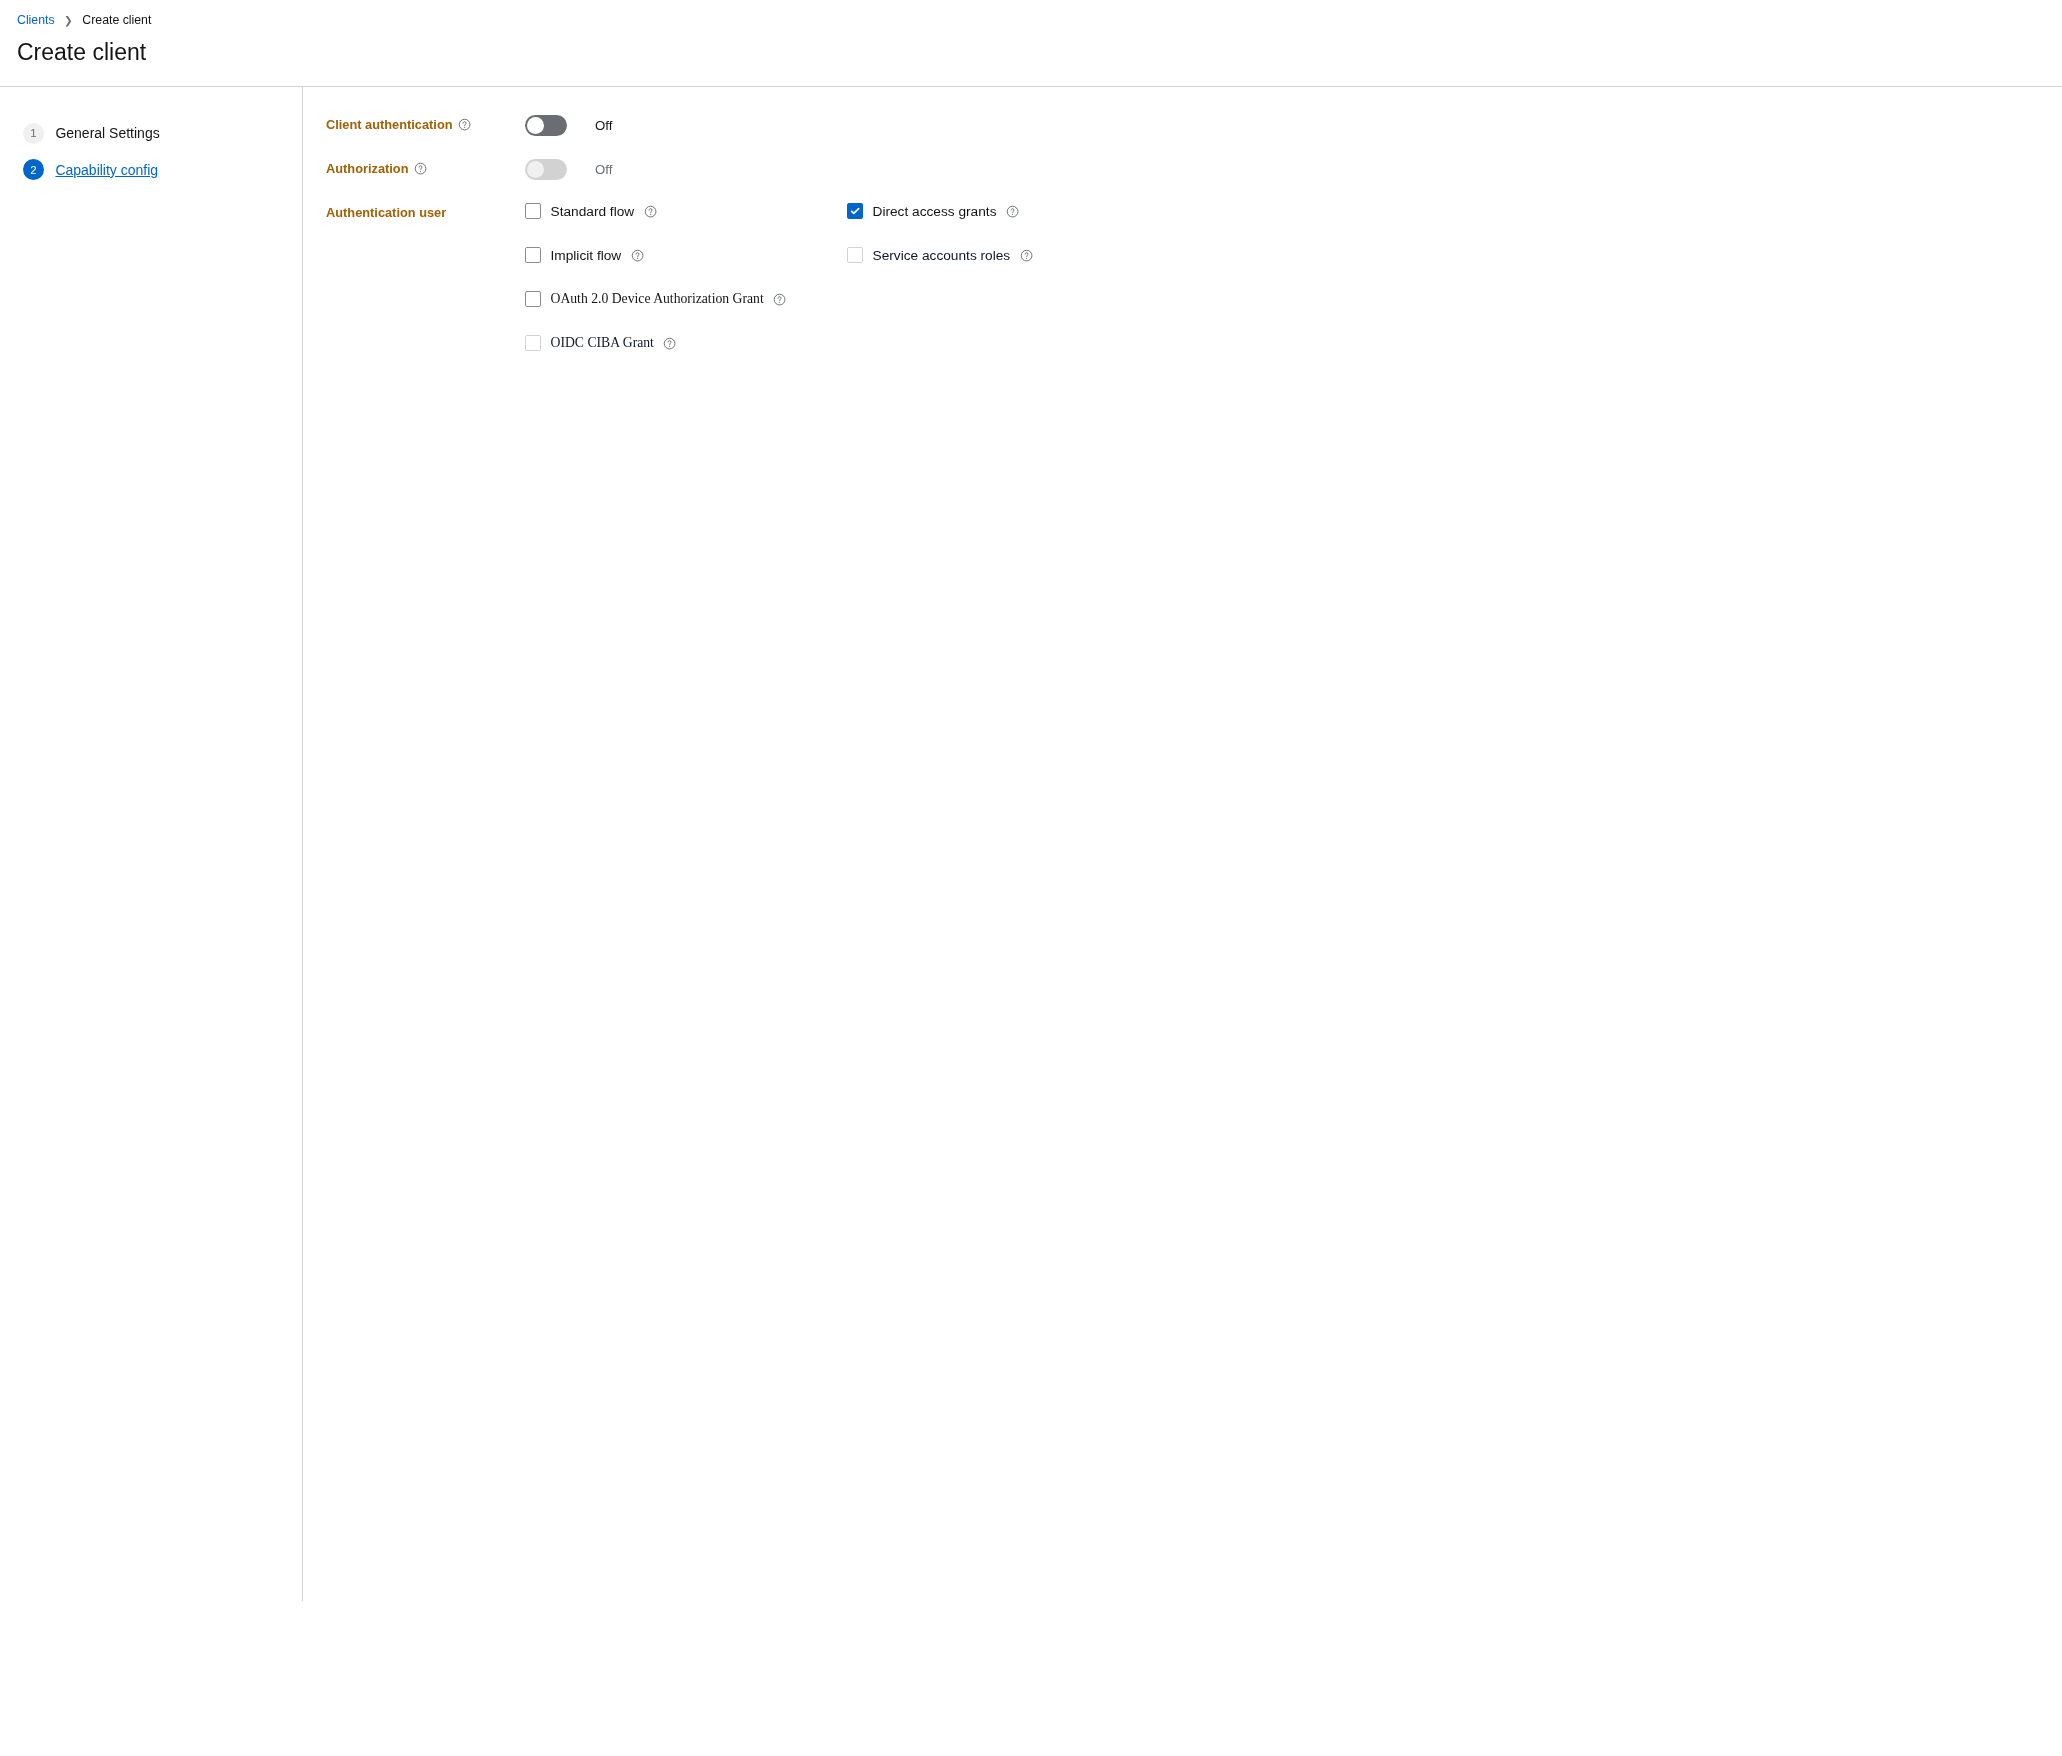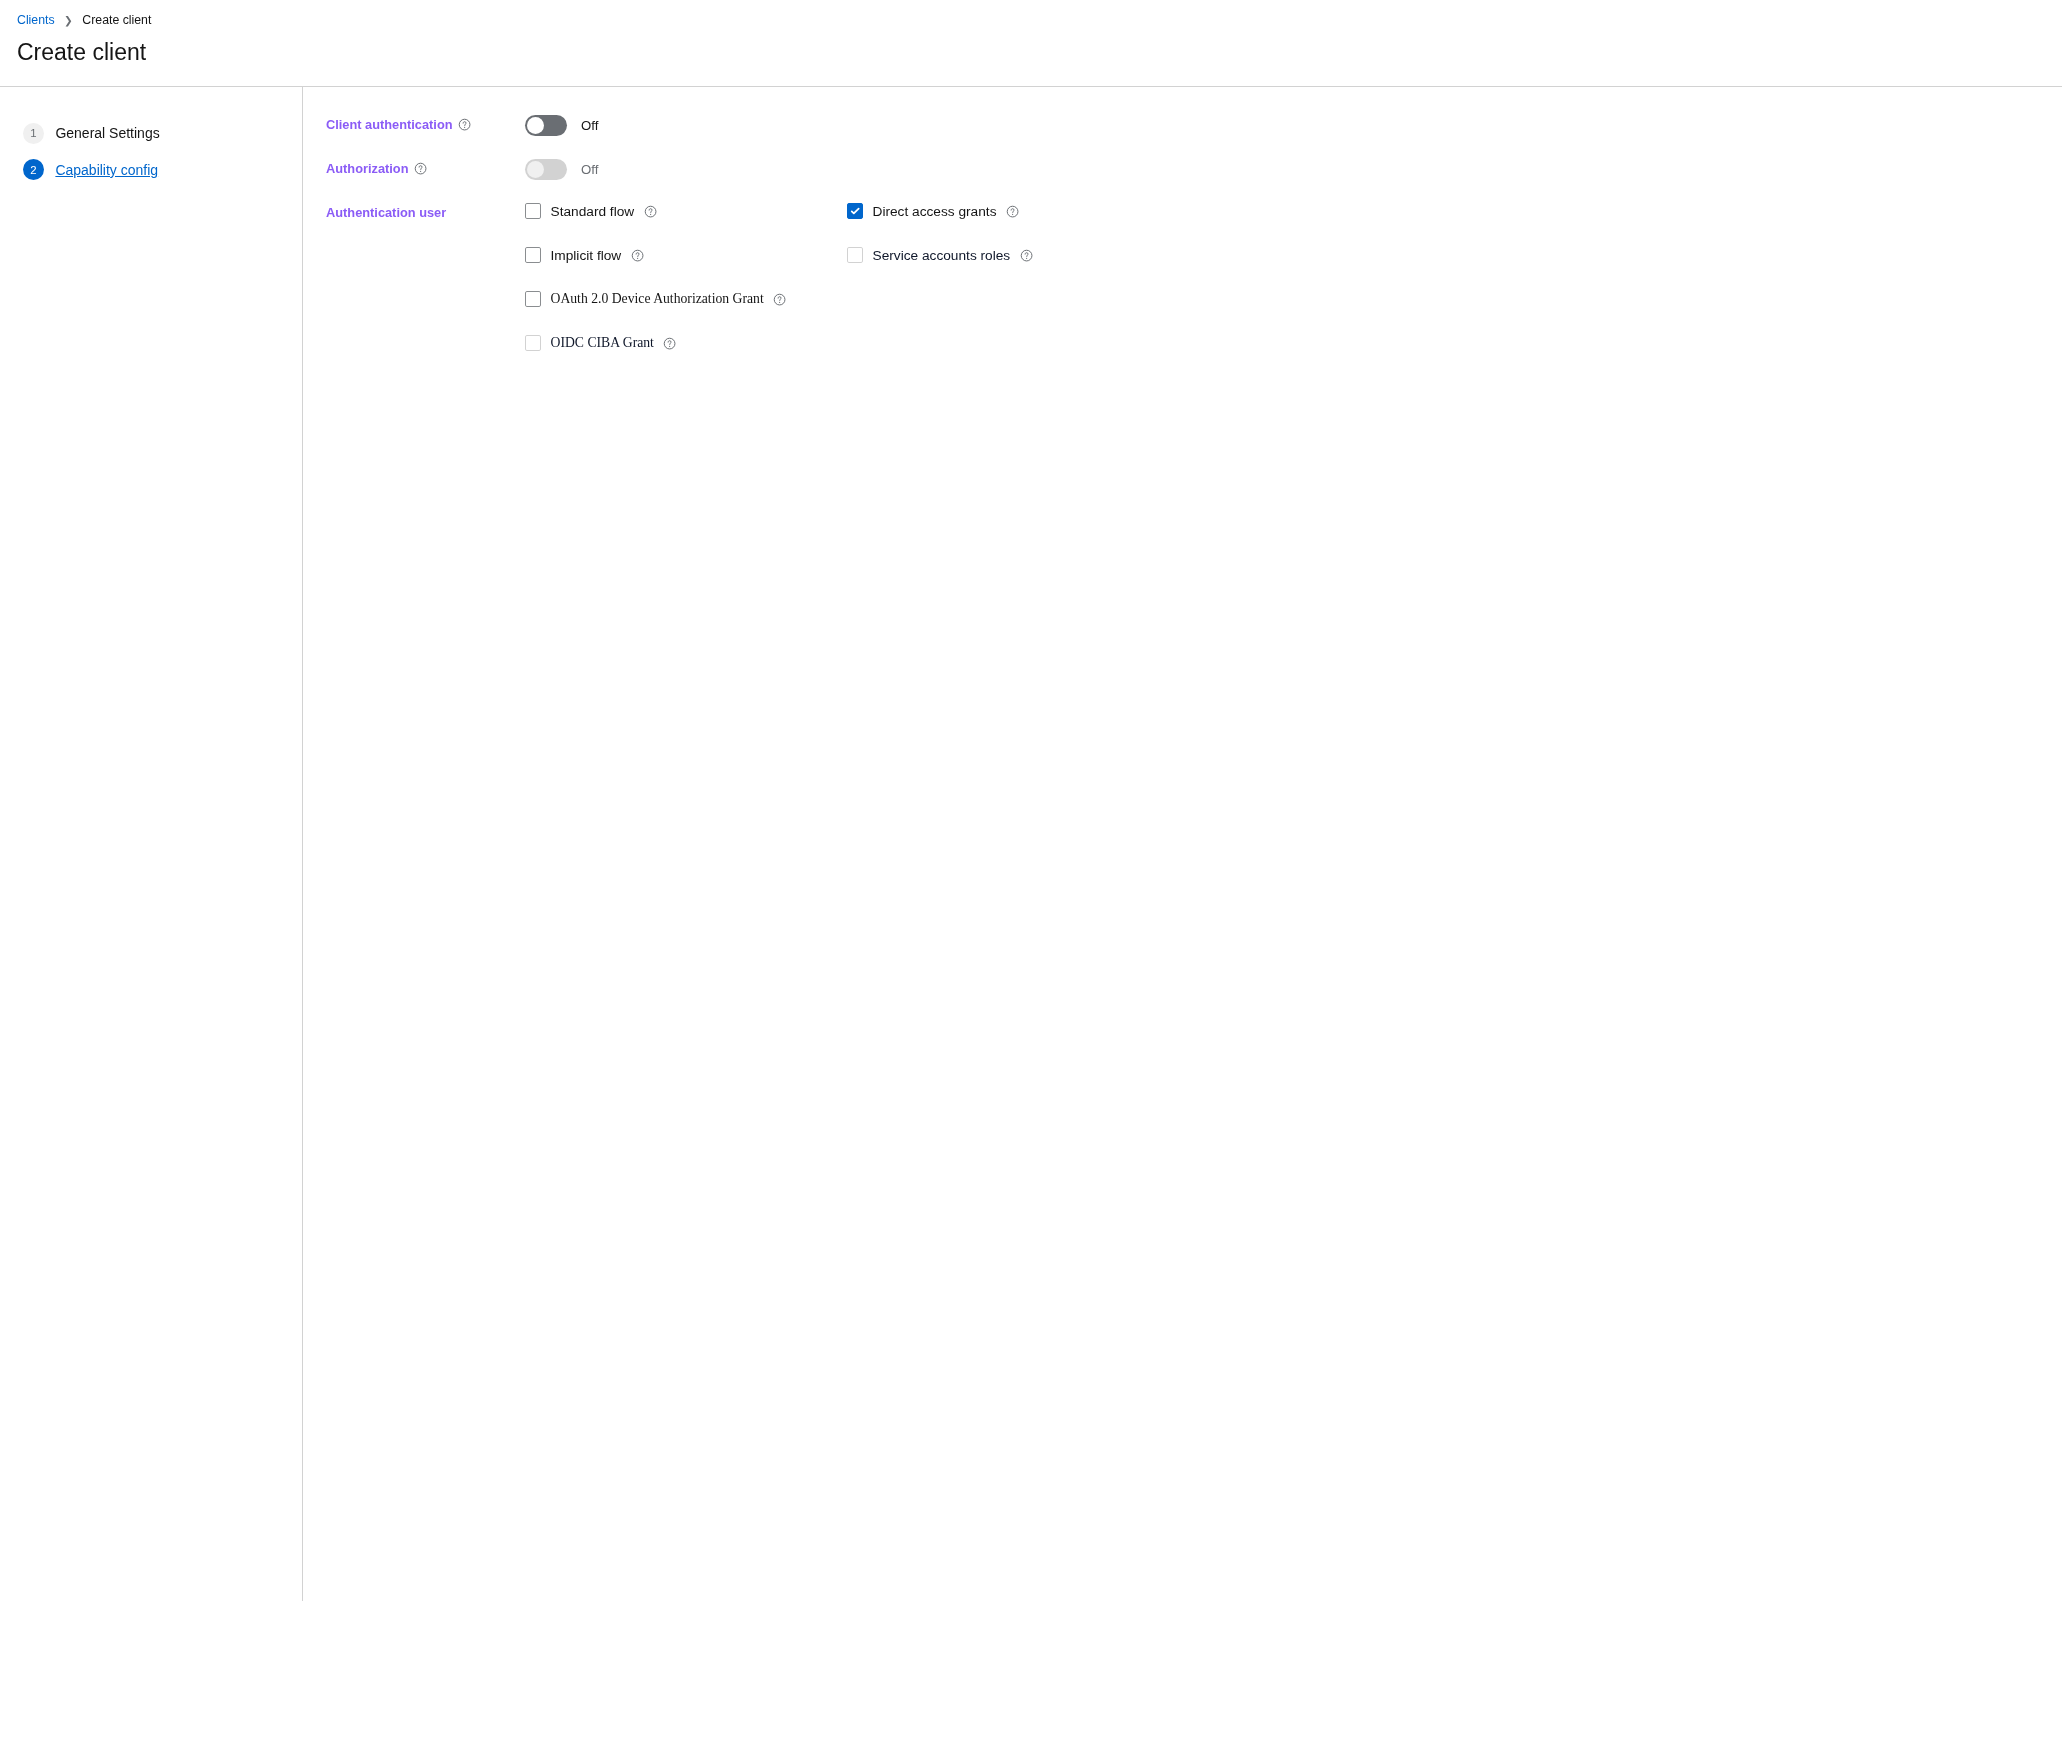--- a/index.html
+++ b/index.html
@@ -95,41 +95,41 @@
   .form-grid {
     display: grid;
     grid-template-columns: 199px 1fr;
     align-items: start;
     row-gap: 23px;
     max-width: 946px;
   }
   .field-label {
     font-size: 12.8px;
     font-weight: 600;
-    color: #8b5cf6;
+    color: #a16207;
     display: flex;
     align-items: center;
     gap: 5.7px;
     padding-top: 1.9px;
   }
   .help-icon {
     display: inline-flex;
     align-items: center;
     justify-content: center;
     width: 13.2px;
     height: 13.2px;
     color: #6a6e73;
     cursor: pointer;
   }
   .help-icon svg { width: 13.2px; height: 13.2px; }
 
   .switch-wrap {
     display: flex;
     align-items: center;
-    gap: 14px;
+    gap: 28px;
   }
   .switch {
     position: relative;
     width: 42px;
     height: 21px;
     background: #6a6e73;
     border-radius: 10.4px;
     cursor: pointer;
   }
   .switch.disabled { background: #d2d2d2; cursor: not-allowed; }

